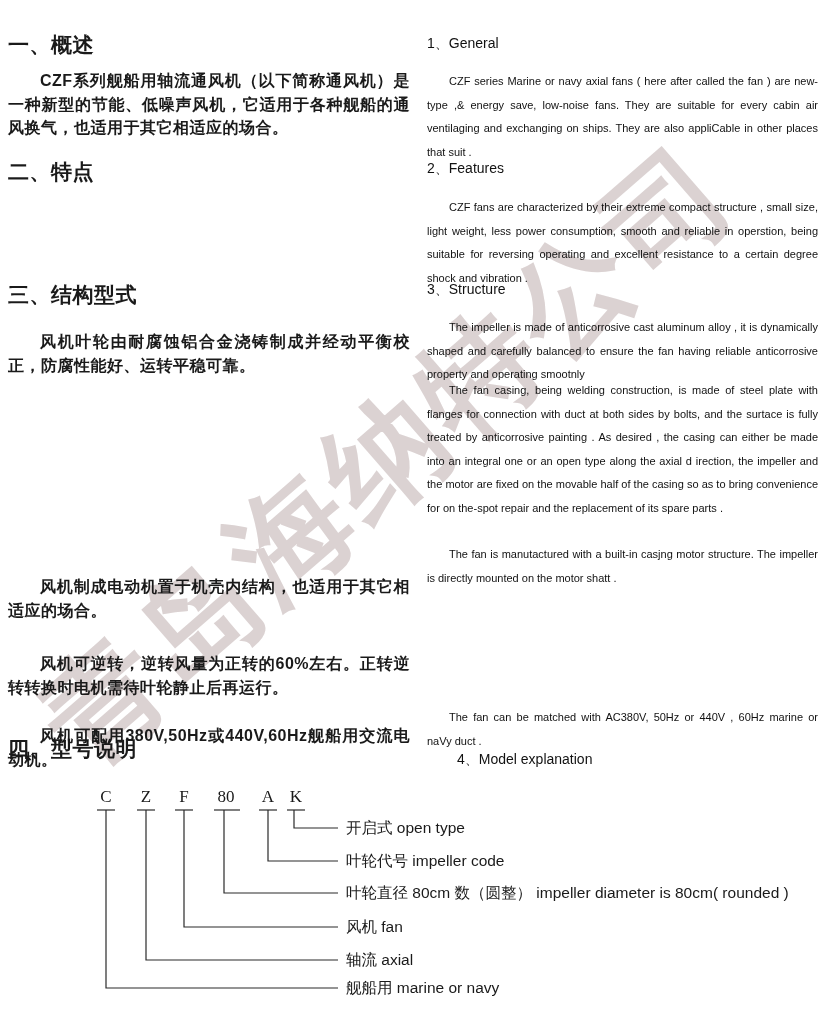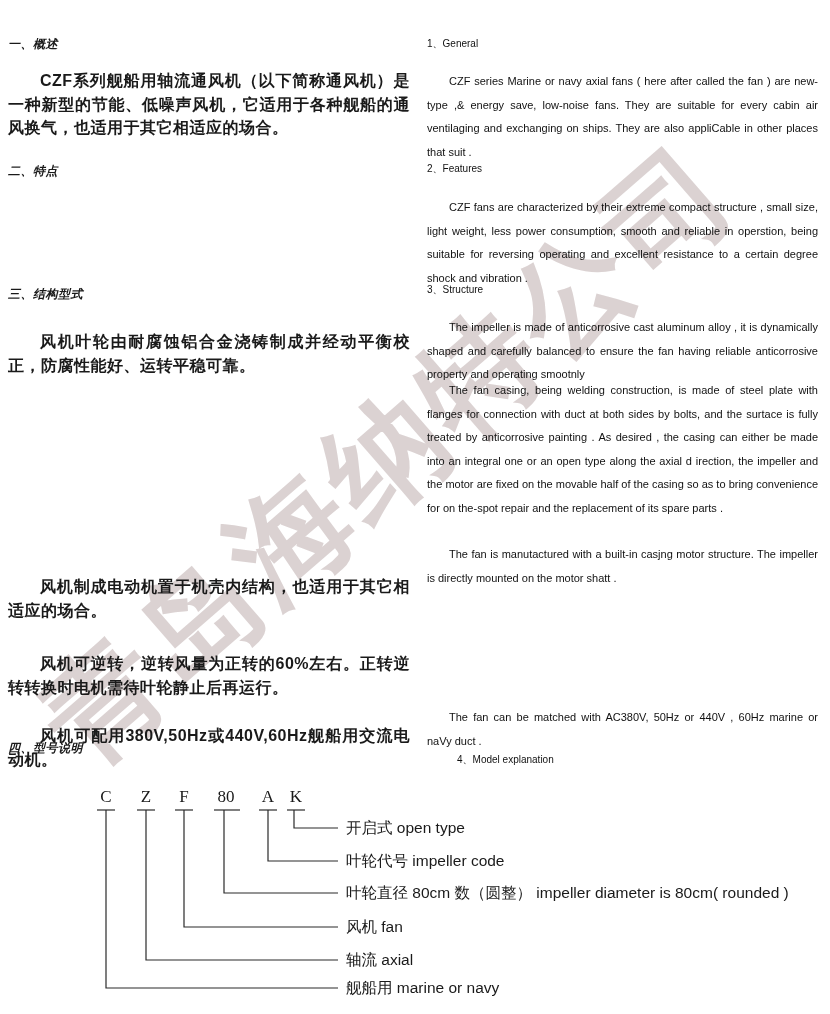--- a/index.html
+++ b/index.html
@@ -15,24 +15,24 @@
     transform:rotate(-41deg);
     font-size:118px; font-weight:bold; letter-spacing:6px; white-space:nowrap;
     color:rgba(184,166,166,0.50);
     text-align:center; line-height:260px;
     z-index:0; pointer-events:none;
     font-family:"Liberation Sans", sans-serif;
   }
   .blk { position:absolute; z-index:1; margin:0; }
   
   .zh { left:8px; width:402px; font-size:16px; line-height:23.5px; font-weight:bold; letter-spacing:0.5px; }
-  .zh.heading { font-size:12px;font-style:italic; }
+  .zh.heading { font-size:21px; }
   
   .en { left:427px; width:391px; font-size:11px; line-height:23.5px; font-weight:normal; color:#111; }
-  .en.heading { font-size:10px; }
+  .en.heading { font-size:14px; }
   .just { text-align:justify;margin-top:13px; }
   .indent { text-indent:2em; }
   .pad-l { padding-left:30px; }
   .diagram { position:absolute; left:0; top:778px; z-index:1; }
   .diagram line, .diagram polyline { stroke:#2a2a2a; stroke-width:1.2; fill:none; }
   .code-letter { font-family:"Liberation Serif", serif; font-size:17px; fill:#1a1a1a; }
   .diag-label { font-family:"Liberation Sans", sans-serif; font-size:15.5px; fill:#1a1a1a; }
 </style>
 </head>
 <body>

